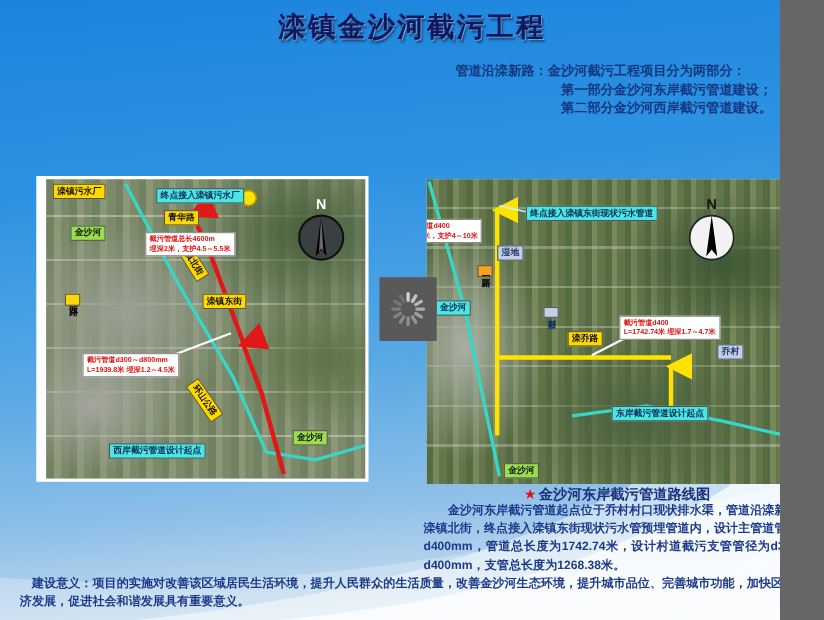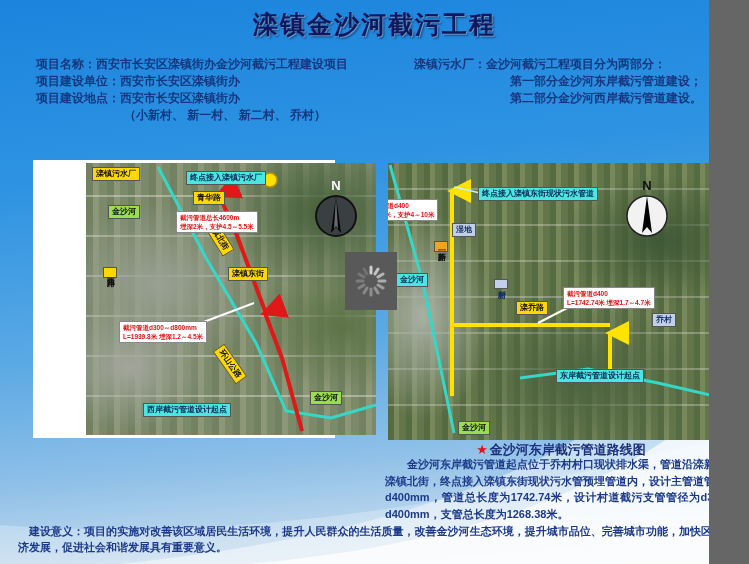--- a/index.html
+++ b/index.html
@@ -19,21 +19,21 @@
   .map-frame-w{left:33px;top:160px;width:302px;height:278px;background:#fff;padding:0;z-index:1;}
   .map{position:absolute;overflow:hidden;}
   .map-w{left:9px;top:3px;width:290px;height:272px;
     background-color:#8f987f;
     background-image:
       radial-gradient(ellipse 120px 90px at 15% 75%,#a3a69c 0%,rgba(0,0,0,0) 70%),
       radial-gradient(ellipse 150px 120px at 25% 45%,#9aa093 0%,rgba(0,0,0,0) 70%),
       radial-gradient(ellipse 160px 120px at 82% 18%,#46603a 0%,rgba(0,0,0,0) 65%),
       radial-gradient(ellipse 140px 100px at 88% 60%,#5d7446 0%,rgba(0,0,0,0) 65%),
       repeating-linear-gradient(0deg,rgba(0,0,0,0) 0 38px,rgba(225,225,215,.45) 38px 40px),
-      repeating-linear-gradient(90deg,rgba(70,95,55,.40) 0 7px,rgba(135,150,105,.32) 7px 13px,rgba(90,115,70,.38) 13px 21px); margin-left: 44px;}
+      repeating-linear-gradient(90deg,rgba(70,95,55,.40) 0 7px,rgba(135,150,105,.32) 7px 13px,rgba(90,115,70,.38) 13px 21px);}
   .map-frame-e{left:388px;top:163px;width:348px;height:277px;background:#fff;z-index:1;}
   .map-e{left:0;top:0;width:348px;height:277px;
     background-color:#6d7f55;
     background-image:
       radial-gradient(ellipse 100px 150px at 10% 55%,#a8b0a4 0%,rgba(0,0,0,0) 70%),
       radial-gradient(ellipse 180px 120px at 55% 78%,#4c6340 0%,rgba(0,0,0,0) 65%),
       radial-gradient(ellipse 150px 100px at 78% 28%,#3f5836 0%,rgba(0,0,0,0) 65%),
       repeating-linear-gradient(0deg,rgba(0,0,0,0) 0 34px,rgba(220,222,210,.35) 34px 36px),
       repeating-linear-gradient(90deg,rgba(60,85,45,.48) 0 6px,rgba(140,155,105,.33) 6px 11px,rgba(85,105,60,.42) 11px 18px);}
   .rsvg{position:absolute;left:0;top:0;z-index:3;}
@@ -79,29 +79,23 @@
         <path d="M0,10 L5,0 L10,10 Z" fill="#e01818"></path>
       </marker>
       <marker id="arrY" viewBox="0 0 10 10" refX="5" refY="2" markerWidth="6" markerHeight="6" orient="auto-start-reverse">
         <path d="M0,10 L5,0 L10,10 Z" fill="#ffe200"></path>
       </marker>
     </defs>
   </svg>
 
   <div class="z title">滦镇金沙河截污工程</div>
 
-  <div class="z info info-left">
-    <div>项目名称：西安市长安区滦镇街办金沙河截污工程建设项目</div>
-    <div>项目建设单位：西安市长安区滦镇街办</div>
-    <div>项目建设地点：西安市长安区滦镇街办</div>
-    <div class="ind1">（小新村、 新一村、 新二村、 乔村）</div>
-  </div>
 
   <div class="z info info-right">
-    <div>滦镇污水厂：金沙河截污工程项目分为两部分：</div>
+    <div>管道沿滦新路：金沙河截污工程项目分为两部分：</div>
     <div class="ind2">第一部分金沙河东岸截污管道建设；</div>
     <div class="ind2">第二部分金沙河西岸截污管道建设。</div>
   </div>
 
   <div class="z map-frame-w" style="position:absolute">
     <div class="map map-w">
 
       <svg class="rsvg" width="290" height="272" viewBox="0 0 290 272">
 
         <polyline points="72,4 120,95 170,180 200,248 245,255 290,242" fill="none" stroke="#35d8c8" stroke-width="3"></polyline>

